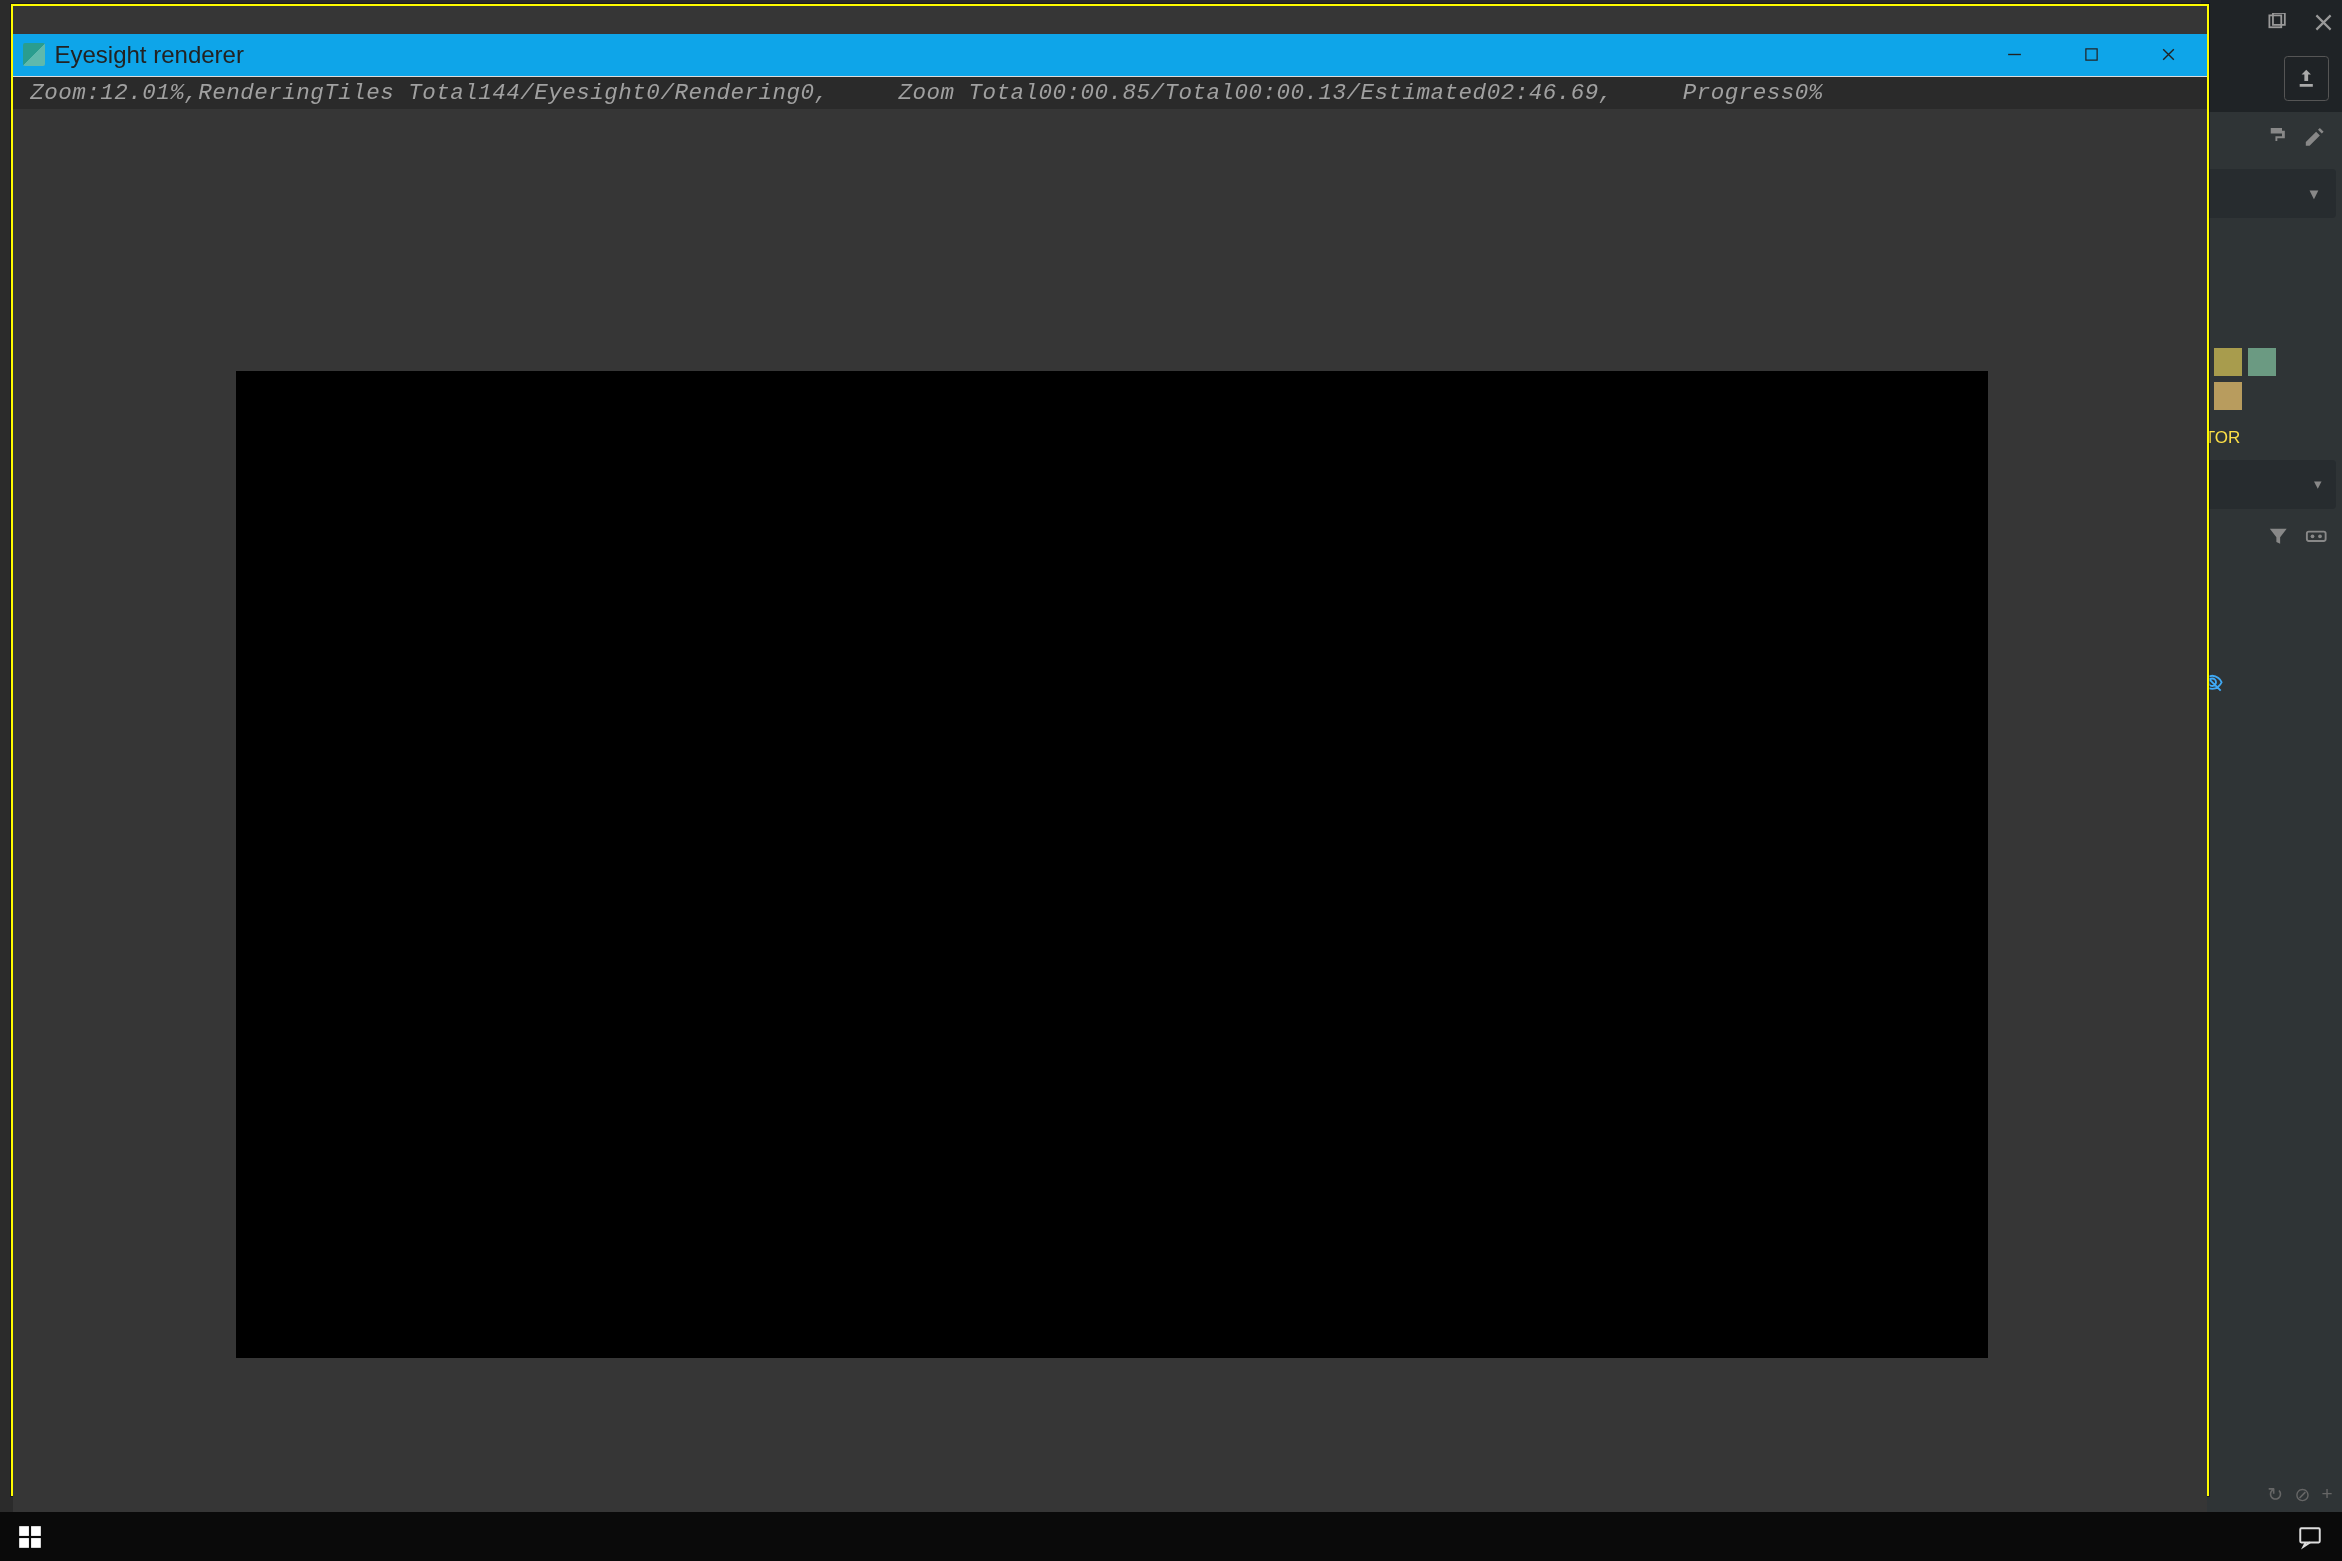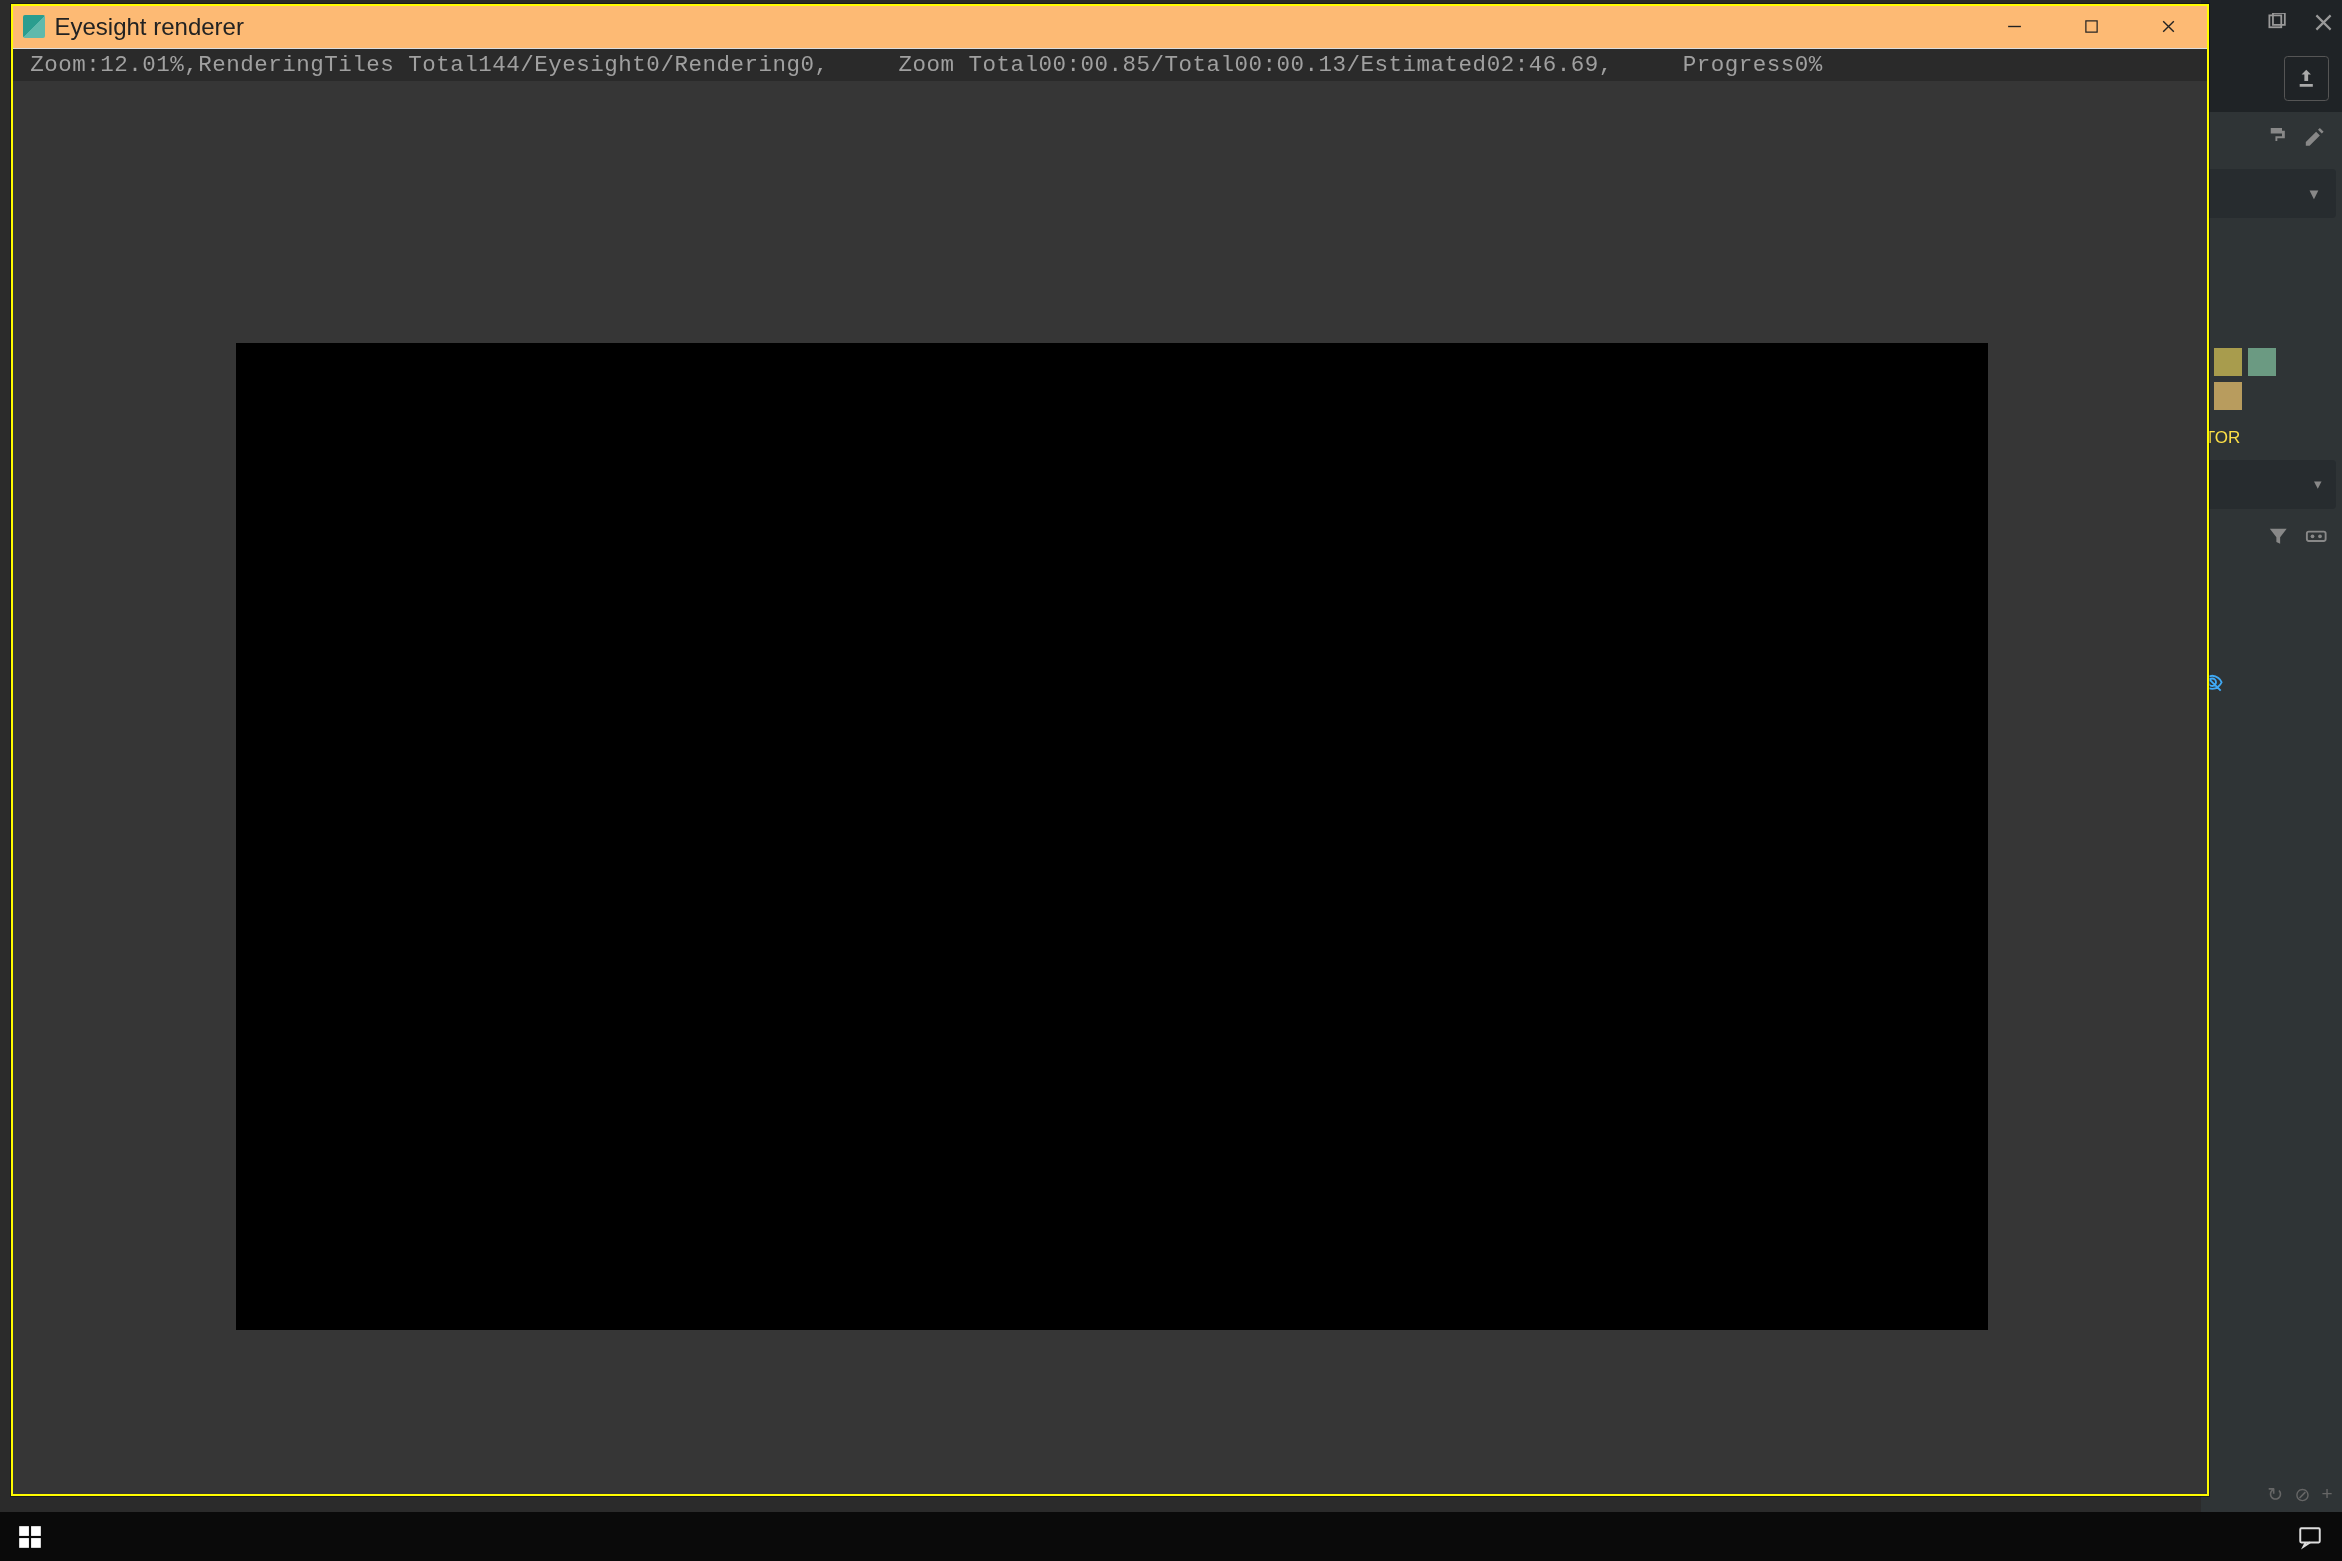--- a/index.html
+++ b/index.html
@@ -106,25 +106,26 @@
       left: 11.2px;
       top: 3.7px;
       width: 2198px;
       height: 1492px;
       background: #363636;
       border: 2.8px solid #fffc00;
       box-shadow: 0 0 0 0.9px rgba(0,0,0,0.4);
     }
     .titlebar {
       height: 43px;
-      background: #fdba74;
+      background: #0ea5e9;
       display: flex;
       align-items: center;
       padding-left: 9.4px;
       border-bottom: 0.9px solid #ddd;
+      margin-top: 28px;
     }
     .app-icon {
       width: 22.5px; height: 22.5px;
       margin-right: 9.4px;
       display: inline-block;
       background: linear-gradient(135deg, #2a9d8f 50%, #5fb9ac 50%);
       border-radius: 1.9px;
     }
     .title-text {
       font-size: 24px;
@@ -151,20 +152,21 @@
       height: 32px;
       background: #2a2a2a;
       color: #a0a0a0;
       font-family: "Consolas", "Courier New", monospace;
       font-size: 22.5px;
       display: flex;
       align-items: center;
       padding: 0 17px;
       white-space: pre;
       letter-spacing: 0.5px;
+      font-style: italic;
     }
     
     
     .viewport {
       position: relative;
       width: 100%;
       height: calc(100% - 75px);
       background: #363636;
     }
     .render-frame {

